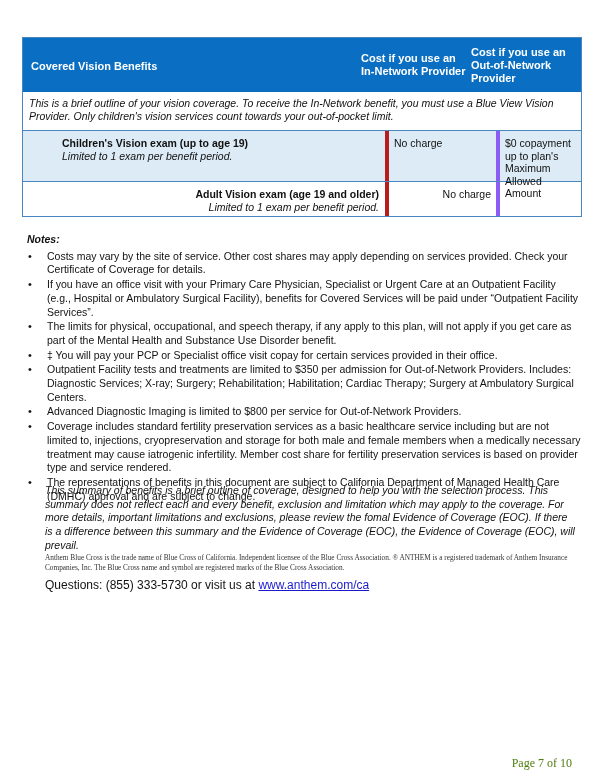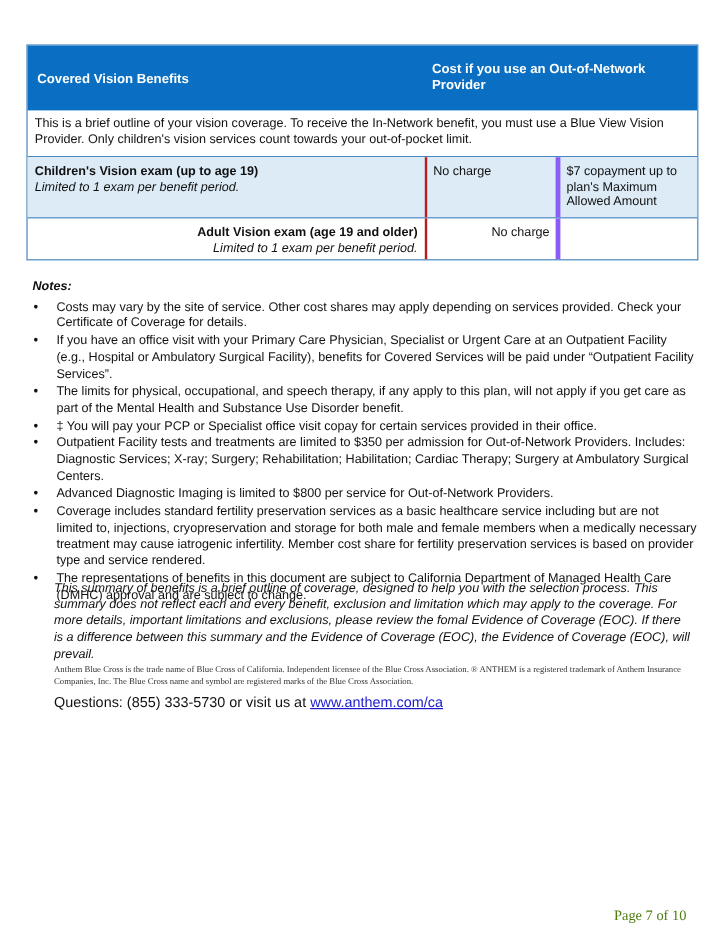--- a/index.html
+++ b/index.html
@@ -4,25 +4,25 @@
 <style>
   html, body { margin:0; padding:0; background:#ffffff; }
   body { width:600px; height:776px; position:relative; overflow:hidden;
          font-family:"Liberation Sans", sans-serif; color:#111; }
   .table { position:absolute; left:22px; top:37px; width:560px;
            border:1px solid #4a86c0; box-sizing:border-box; }
   .hdr { display:flex; background:#0a6fc2; color:#fff; font-weight:bold; font-size:11px; height:54px; }
   .hdr .c1 { width:333px; display:flex; align-items:center; padding-left:8px; box-sizing:border-box; padding-top:2px;}
   .hdr .c2 { width:111px; display:flex; align-items:center; padding-left:5px; box-sizing:border-box; line-height:13px;}
   .hdr .c3 { flex:1; display:flex; align-items:center; padding-left:4px; box-sizing:border-box; line-height:13px;}
-  .intro { font-size:10.5px; padding:5px 6px 4px 6px; line-height:13px; border-bottom:1px solid #4a86c0; height:39px; box-sizing:border-box; }
+  .intro { font-style:italic; font-size:10.5px; padding:5px 6px 4px 6px; line-height:13px; border-bottom:1px solid #4a86c0; height:39px; box-sizing:border-box; }
   .row { display:flex; font-size:10.5px; line-height:12.5px; }
   .row.alt { background:#dcebf5; }
   .row + .row { border-top:1px solid #4a86c0;text-align:right; }
-  .row .c1 { width:333px; padding:6px 6px; box-sizing:border-box; border-right:2px solid #b91c1c; }
+  .row .c1 { width:333px; padding:6px 6px; box-sizing:border-box; border-right:4px solid #b91c1c;margin-left:33px; }
   .row .c2 { width:111px; padding:6px 5px; box-sizing:border-box; border-right:4px solid #8b5cf6; }
   .row .c3 { flex:1; padding:6px 5px; box-sizing:border-box; }
   .row1 { height:50px; }
   .row2 { height:34px; }
   .b { font-weight:bold; display:block; }
   .i { font-style:italic; display:block; }
   .notes { position:absolute; left:27px; top:233px; width:555px; font-size:10.5px; line-height:13.7px; }
   .notes-title { font-weight:bold; margin-bottom:3px;font-style:italic; }
   .notes ul { list-style:none; margin:0; padding:0; }
   .notes li { position:relative; padding-left:20px; margin-bottom:1px; }
@@ -32,30 +32,31 @@
   .questions { position:absolute; left:45px; top:578px; font-size:12px; color:#111; }
   .questions a { color:#1a1acc; text-decoration:underline; }
   .pagenum { position:absolute; right:28px; top:756px; font-family:"Liberation Serif", serif; font-size:12px; color:#4d7c0f; }
 </style>
 </head>
 <body>
 
 <div class="table">
   <div class="hdr">
     <div class="c1">Covered Vision Benefits</div>
+    <div class="c2">Cost if you use an In-Network Provider</div>
     <div class="c3">Cost if you use an Out-of-Network Provider</div>
   </div>
   <div class="intro">This is a brief outline of your vision coverage. To receive the In-Network benefit, you must use a Blue View Vision Provider. Only children's vision services count towards your out-of-pocket limit.</div>
   <div class="row alt row1">
     <div class="c1">
       <span class="b">Children's Vision exam (up to age 19)</span>
       <span class="i">Limited to 1 exam per benefit period.</span>
     </div>
     <div class="c2">No charge</div>
-    <div class="c3">$7 copayment up to plan's Maximum Allowed Amount</div>
+    <div class="c3">$0 copayment up to plan's Maximum Allowed Amount</div>
   </div>
   <div class="row row2">
     <div class="c1">
       <span class="b">Adult Vision exam (age 19 and older)</span>
       <span class="i">Limited to 1 exam per benefit period.</span>
     </div>
     <div class="c2">No charge</div>
   </div>
 </div>
 

